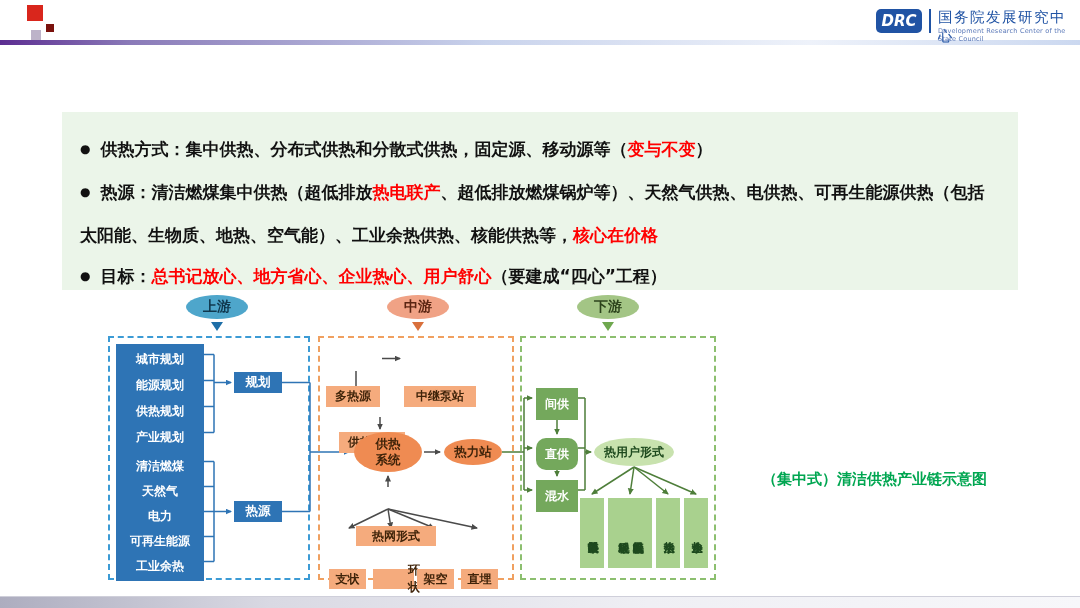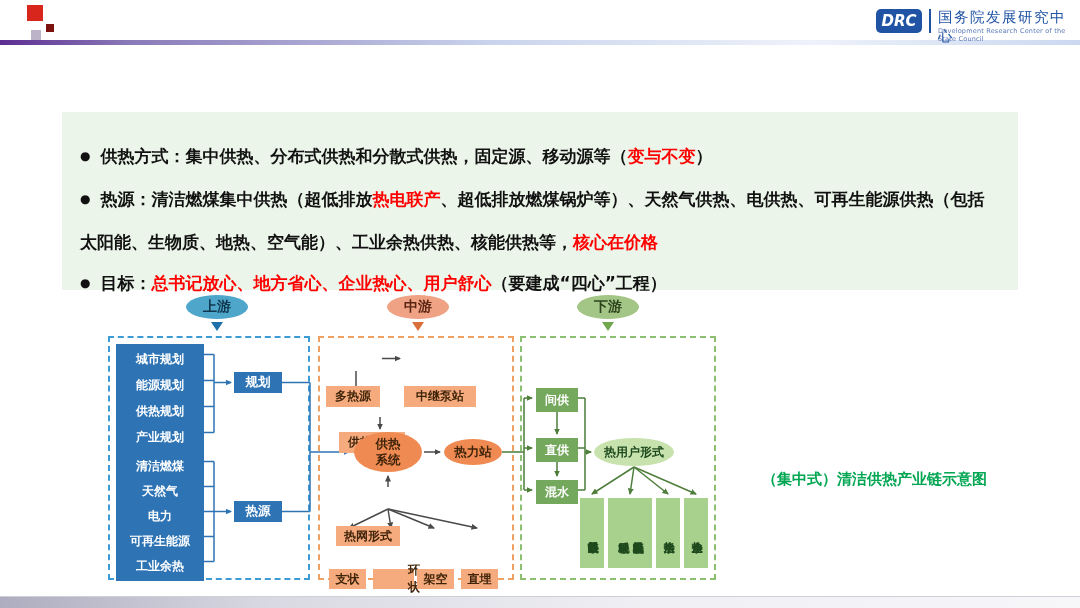--- a/index.html
+++ b/index.html
@@ -17,21 +17,21 @@
     justify-content:center;border-radius:5px;}
   .drc-divider{left:929px;top:9px;width:2px;height:24px;background:#2053A4;}
   .drc-org{left:938px;top:8px;color:#2053A4;font-weight:normal;font-size:14.5px;letter-spacing:1.5px;}
   .drc-org-en{left:938px;top:27px;color:#5A78B8;font-size:6.5px;letter-spacing:0.2px;}
   
   .slide-title{left:0;top:48px;width:1080px;text-align:center;font-size:33px;
     font-weight:bold;color:#0a0a0a;letter-spacing:1px;}
   .slide-title .num{margin-right:26px;}
   
   .panel{left:62px;top:112px;width:956px;height:178px;background:#EBF5E9;box-sizing:border-box;
-    padding:24px 18px 0 18px;font-size:17px;font-weight:bold;color:#111;}
+    padding:17px 18px 0 18px;font-size:17px;font-weight:bold;color:#111;}
   .bullet{margin:0;line-height:41px;}
   .bullet .marker{font-size:12px;margin-right:10px;position:relative;top:-2px;}
   .red{color:#FF0000;}
   
   .dashed-blue{left:108px;top:336px;width:198px;height:240px;border:2px dashed #3C9BD5;z-index:0;}
   .dashed-orange{left:318px;top:336px;width:192px;height:240px;border:2px dashed #F0A060;z-index:0;}
   .dashed-green{left:520px;top:336px;width:192px;height:240px;border:2px dashed #8CBF6F;z-index:0;}
   .connectors{left:0;top:0;z-index:1;pointer-events:none;}
   
   .stage{width:62px;height:24px;border-radius:50%;display:flex;align-items:center;
@@ -44,21 +44,21 @@
   .tri-mid{border-top:9px solid #D9703C;}
   .tri-down{border-top:9px solid #6FA84F;}
   
   .node{display:flex;align-items:center;justify-content:center;font-weight:bold;z-index:2;
     box-sizing:border-box;text-align:center;}
   .bb{background:#2E74B5;color:#fff;font-size:12px;width:88px;height:30px;}
   .bs{background:#2E74B5;color:#fff;font-size:12.5px;width:48px;height:21px;}
   .ob{background:#F5AB7D;color:#40240a;font-size:12px;height:21px;margin-top:38px;}
   .oe{background:#EF8B52;color:#40240a;border-radius:50%;font-size:12.5px;
       white-space:pre-line;line-height:1.25;}
-  .gb{background:#74A85C;color:#fff;font-size:12px;width:42px;height:24px;}
+  .gb{background:#74A85C;color:#fff;font-size:12px;width:42px;height:32px;}
   .ge{background:#C8E2AE;color:#1e4a1e;border-radius:50%;font-size:12px;}
   .vg{background:#A9D18E;color:#1e4a1e;writing-mode:vertical-rl;text-orientation:upright;
       font-size:11px;font-weight:bold;display:flex;align-items:center;justify-content:center;
       white-space:pre-line;line-height:1.3;z-index:2;}
   .caption{left:762px;top:470px;font-size:15px;font-weight:bold;color:#00A651;}
   .bottom-bar{left:0;bottom:0;width:1080px;height:11px;border-top:1px solid #cfcfda;
     background:linear-gradient(90deg,#ADADBF,#D9D9E3 25%,#EFEFF4 60%,#F7F7FA);}
 </style>
 </head>
 <body>
@@ -151,28 +151,28 @@
   <div class="abs node bb" style="left:116px;top:551px;">工业余热</div>
   <div class="abs node bs" style="left:234px;top:372px;">规划</div>
   <div class="abs node bs" style="left:234px;top:501px;">热源</div>
 
   <div class="abs node ob" style="left:326px;top:348px;width:54px;">多热源</div>
   <div class="abs node ob" style="left:404px;top:348px;width:72px;">中继泵站</div>
   <div class="abs node ob" style="left:339px;top:394px;width:66px;">供热方式</div>
   <div class="abs node oe" style="left:354px;top:432px;width:68px;height:40px;">供热
 系统</div>
   <div class="abs node oe" style="left:444px;top:439px;width:58px;height:26px;">热力站</div>
-  <div class="abs node ob" style="left:336px;top:488px;width:64px;height:20px;font-family:Liberation Mono, monospace;">热网形式</div>
+  <div class="abs node ob" style="left:356px;top:488px;width:80px;height:20px;font-family:Liberation Mono, monospace;">热网形式</div>
   <div class="abs node ob" style="left:329px;top:531px;width:37px;height:20px;">支状</div>
   <div class="abs node ob" style="left:373px;top:531px;width:37px;height:20px;padding-left:41px;">环状</div>
   <div class="abs node ob" style="left:417px;top:531px;width:37px;height:20px;">架空</div>
   <div class="abs node ob" style="left:461px;top:531px;width:37px;height:20px;">直埋</div>
 
   <div class="abs node gb" style="left:536px;top:388px;">间供</div>
-  <div class="abs node gb" style="left:536px;top:438px;">直供</div>
+  <div class="abs node gb" style="left:536px;top:438px;border-radius:10px;">直供</div>
   <div class="abs node gb" style="left:536px;top:480px;">混水</div>
   <div class="abs node ge" style="left:594px;top:438px;width:80px;height:28px;">热用户形式</div>
   <div class="abs vg" style="left:580px;top:498px;width:24px;height:70px;">散热器采暖</div>
   <div class="abs vg" style="left:608px;top:498px;width:44px;height:70px;">风机盘管采暖
 地板采暖</div>
   <div class="abs vg" style="left:656px;top:498px;width:24px;height:70px;">生活热水</div>
   <div class="abs vg" style="left:684px;top:498px;width:24px;height:70px;">企业热水</div>
 
   <div class="abs caption">（集中式）清洁供热产业链示意图</div>
 

